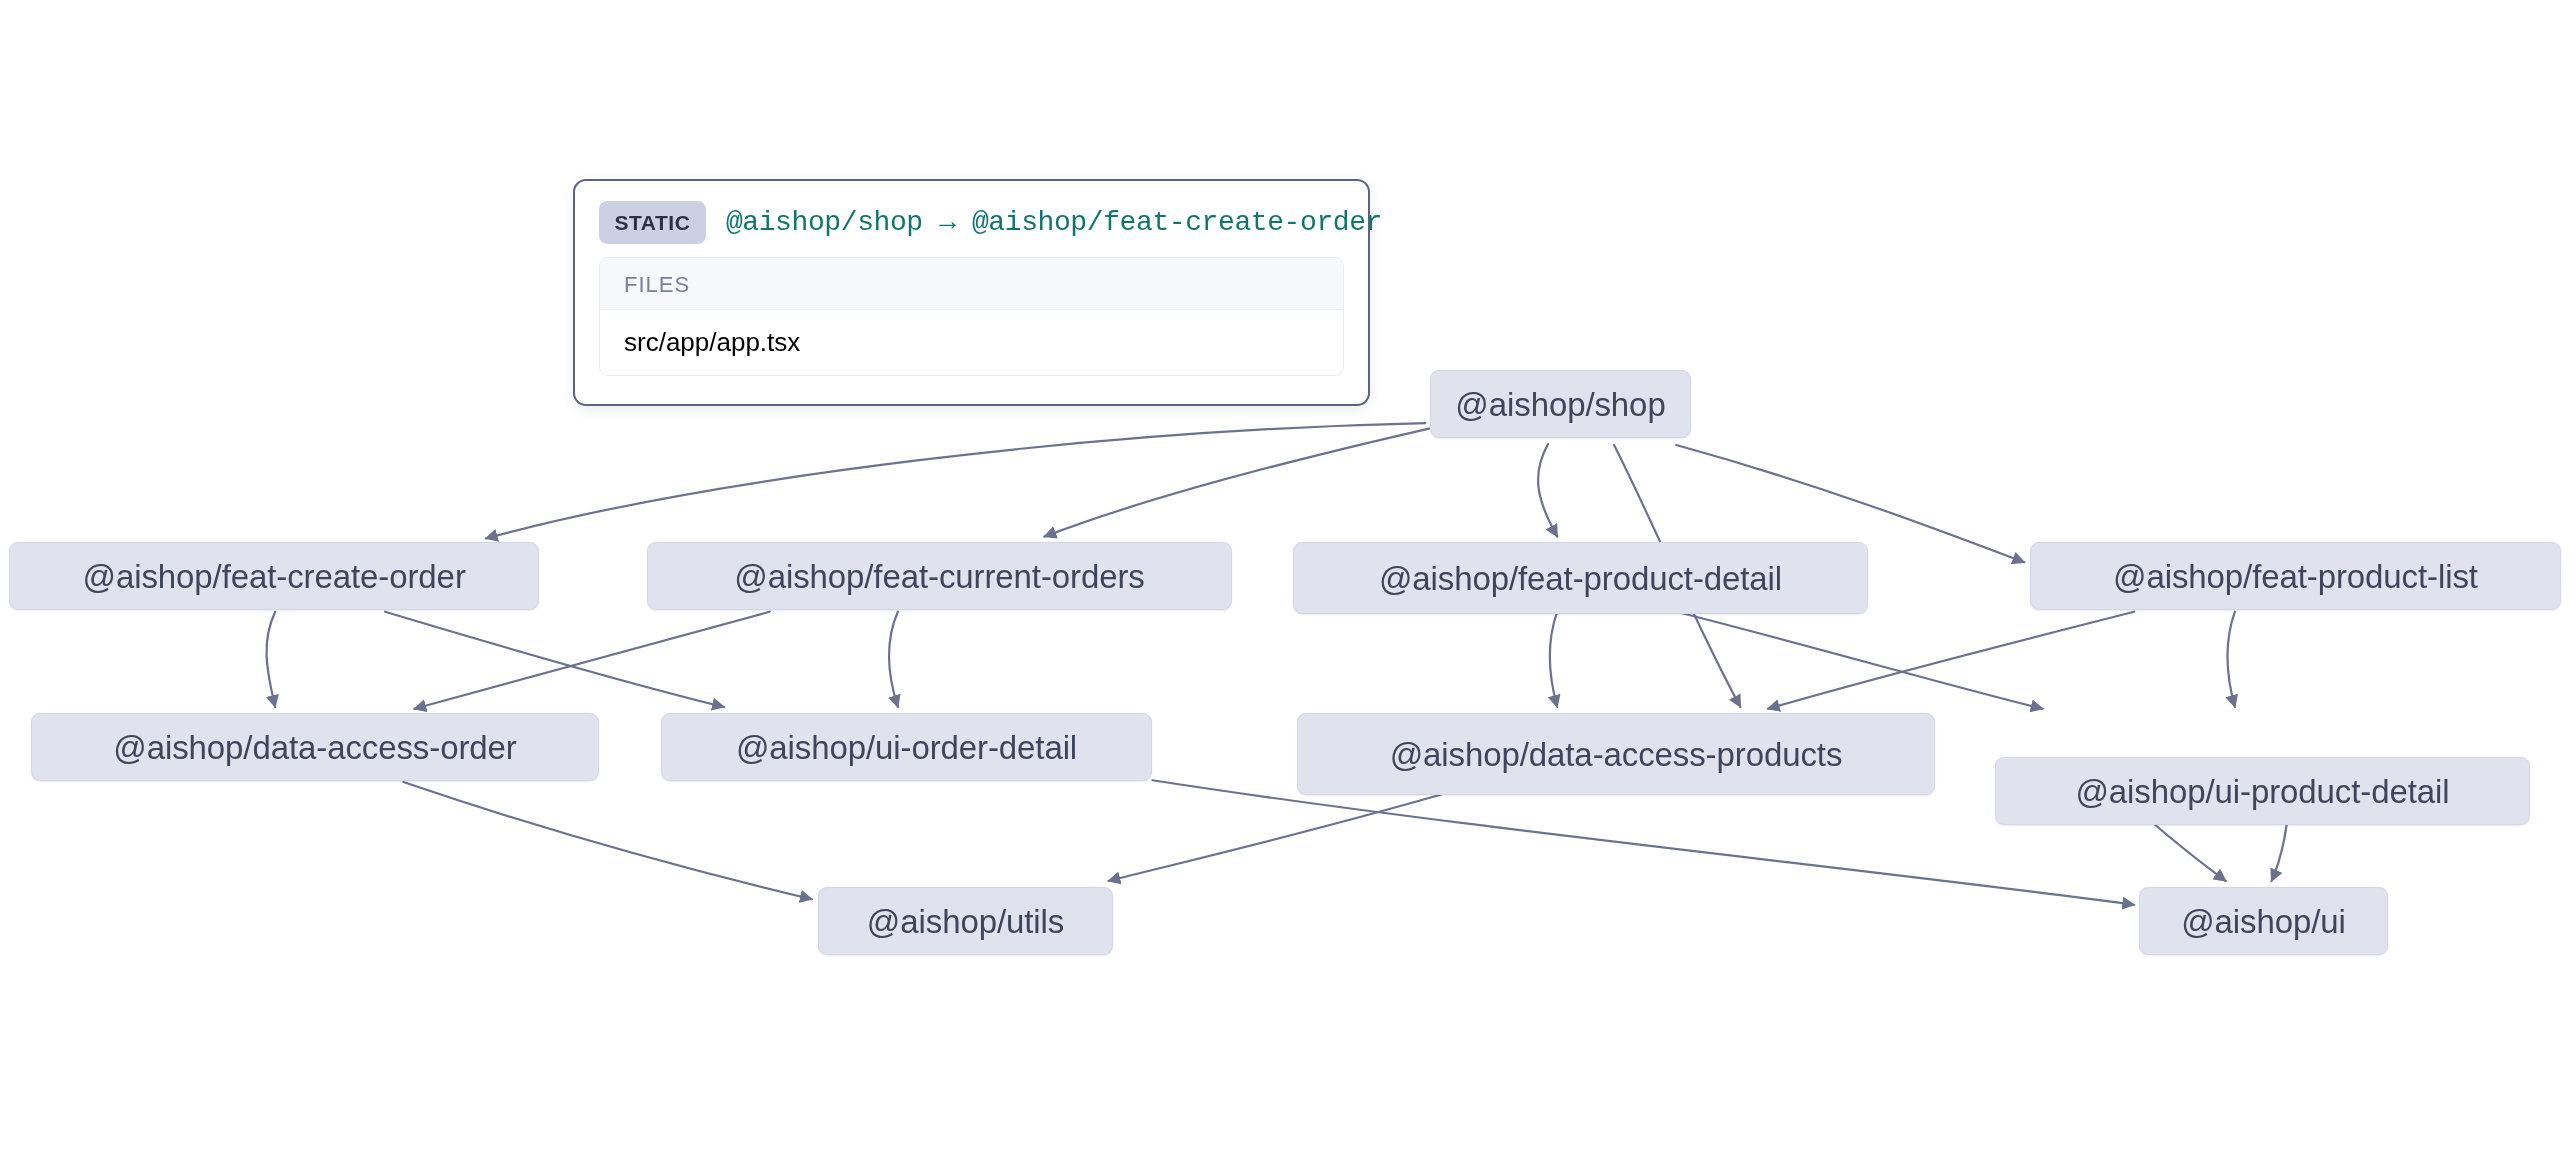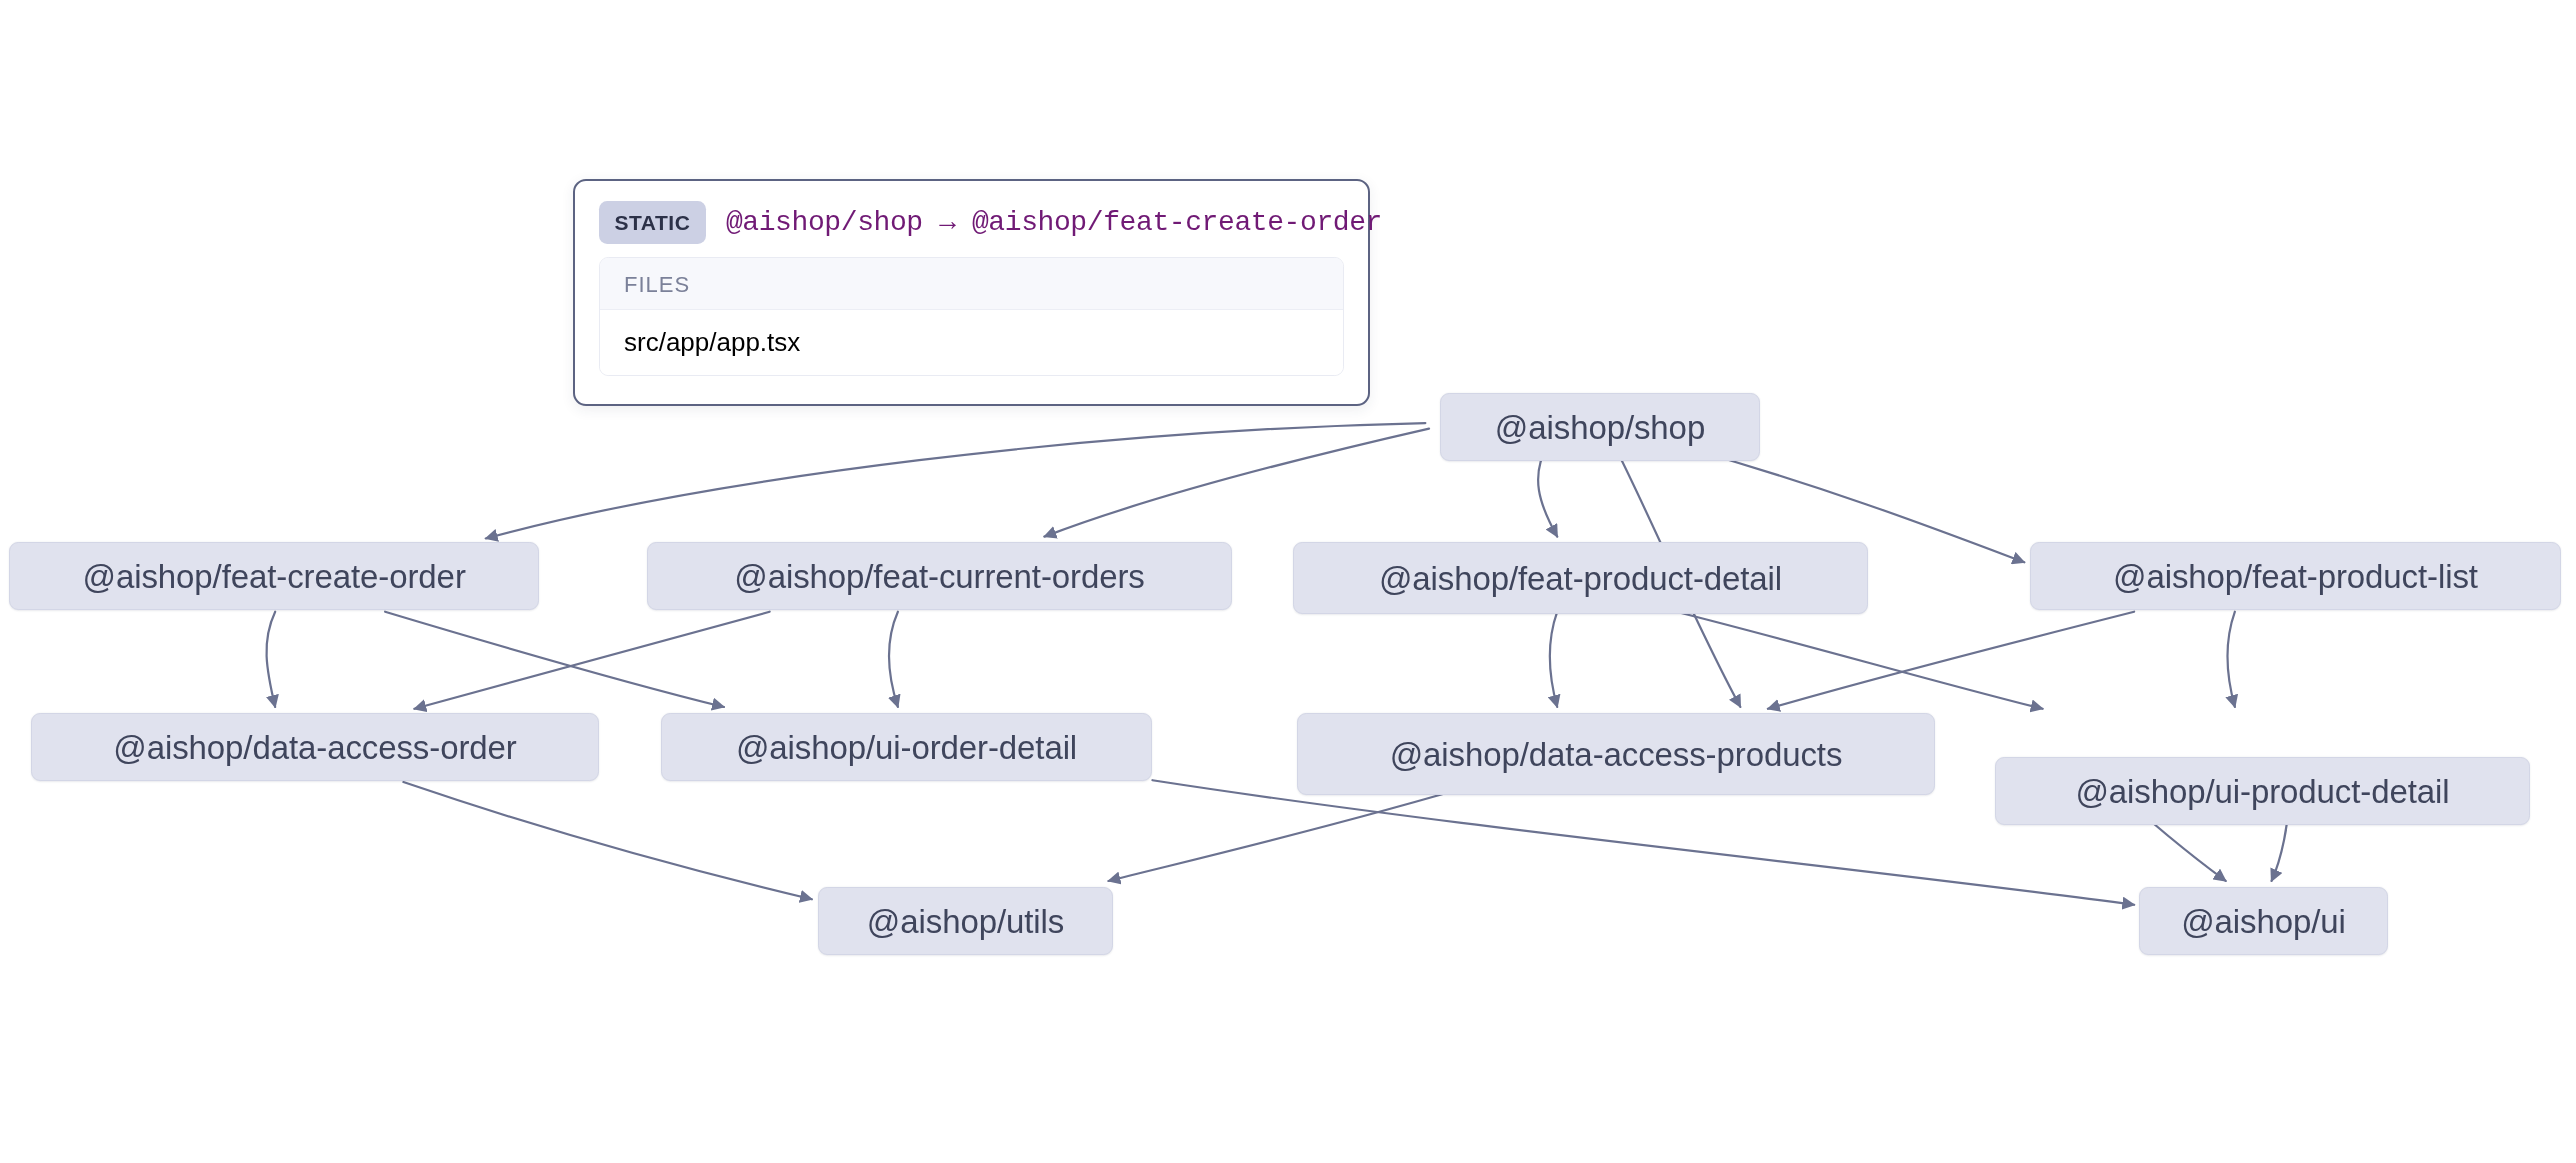--- a/index.html
+++ b/index.html
@@ -90,21 +90,21 @@
     font-weight: bold;
     letter-spacing: 0.5px;
     padding: 11px 15.6px;
     border-radius: 8.2px;
     line-height: 1;
     white-space: nowrap;
   }
   .tooltip-title {
     font-family: "Liberation Mono", monospace;
     font-size: 28px;
-    color: #701a75;
+    color: #0f766e;
     white-space: nowrap;
     letter-spacing: -0.4px;
   }
   .tooltip-files {
     margin: 0 24px 28px 24px;
     border: 0.9px solid #e9ebf3;
     border-radius: 9.2px;
     overflow: hidden;
     background: #ffffff;
   }
@@ -159,21 +159,21 @@
         <path class="edge-path" d="M 2440,668 C 2428,702 2430,736 2440,772" marker-end="url(#arrow-head)"></path>
         <path class="edge-path" d="M 440,854 C 610,912 760,952 886,982" marker-end="url(#arrow-head)"></path>
         <path class="edge-path" d="M 1620,854 C 1450,905 1280,944 1210,962" marker-end="url(#arrow-head)"></path>
         <path class="edge-path" d="M 1258,852 C 1600,905 2050,950 2330,988" marker-end="url(#arrow-head)"></path>
         <path class="edge-path" d="M 2300,854 C 2350,900 2400,940 2430,962" marker-end="url(#arrow-head)"></path>
         <path class="edge-path" d="M 2500,854 C 2500,900 2490,940 2480,962" marker-end="url(#arrow-head)"></path>
       </g>
   </svg>
 
   <div id="nodes-layer">
-      <div class="graph-node" style="left: 1430px; top: 393px; width: 320px; height: 68px; margin-left: 10px;">
+      <div class="graph-node" style="left: 1430px; top: 370px; width: 261px; height: 68px;">
         <span class="node-label">@aishop/shop</span>
       </div>
       <div class="graph-node" style="left: 9.2px; top: 542px; width: 530px; height: 68px;">
         <span class="node-label">@aishop/feat-create-order</span>
       </div>
       <div class="graph-node" style="left: 647px; top: 542px; width: 585px; height: 68px;">
         <span class="node-label">@aishop/feat-current-orders</span>
       </div>
       <div class="graph-node" style="left: 1293px; top: 542px; width: 575px; height: 72px;">
         <span class="node-label">@aishop/feat-product-detail</span>

